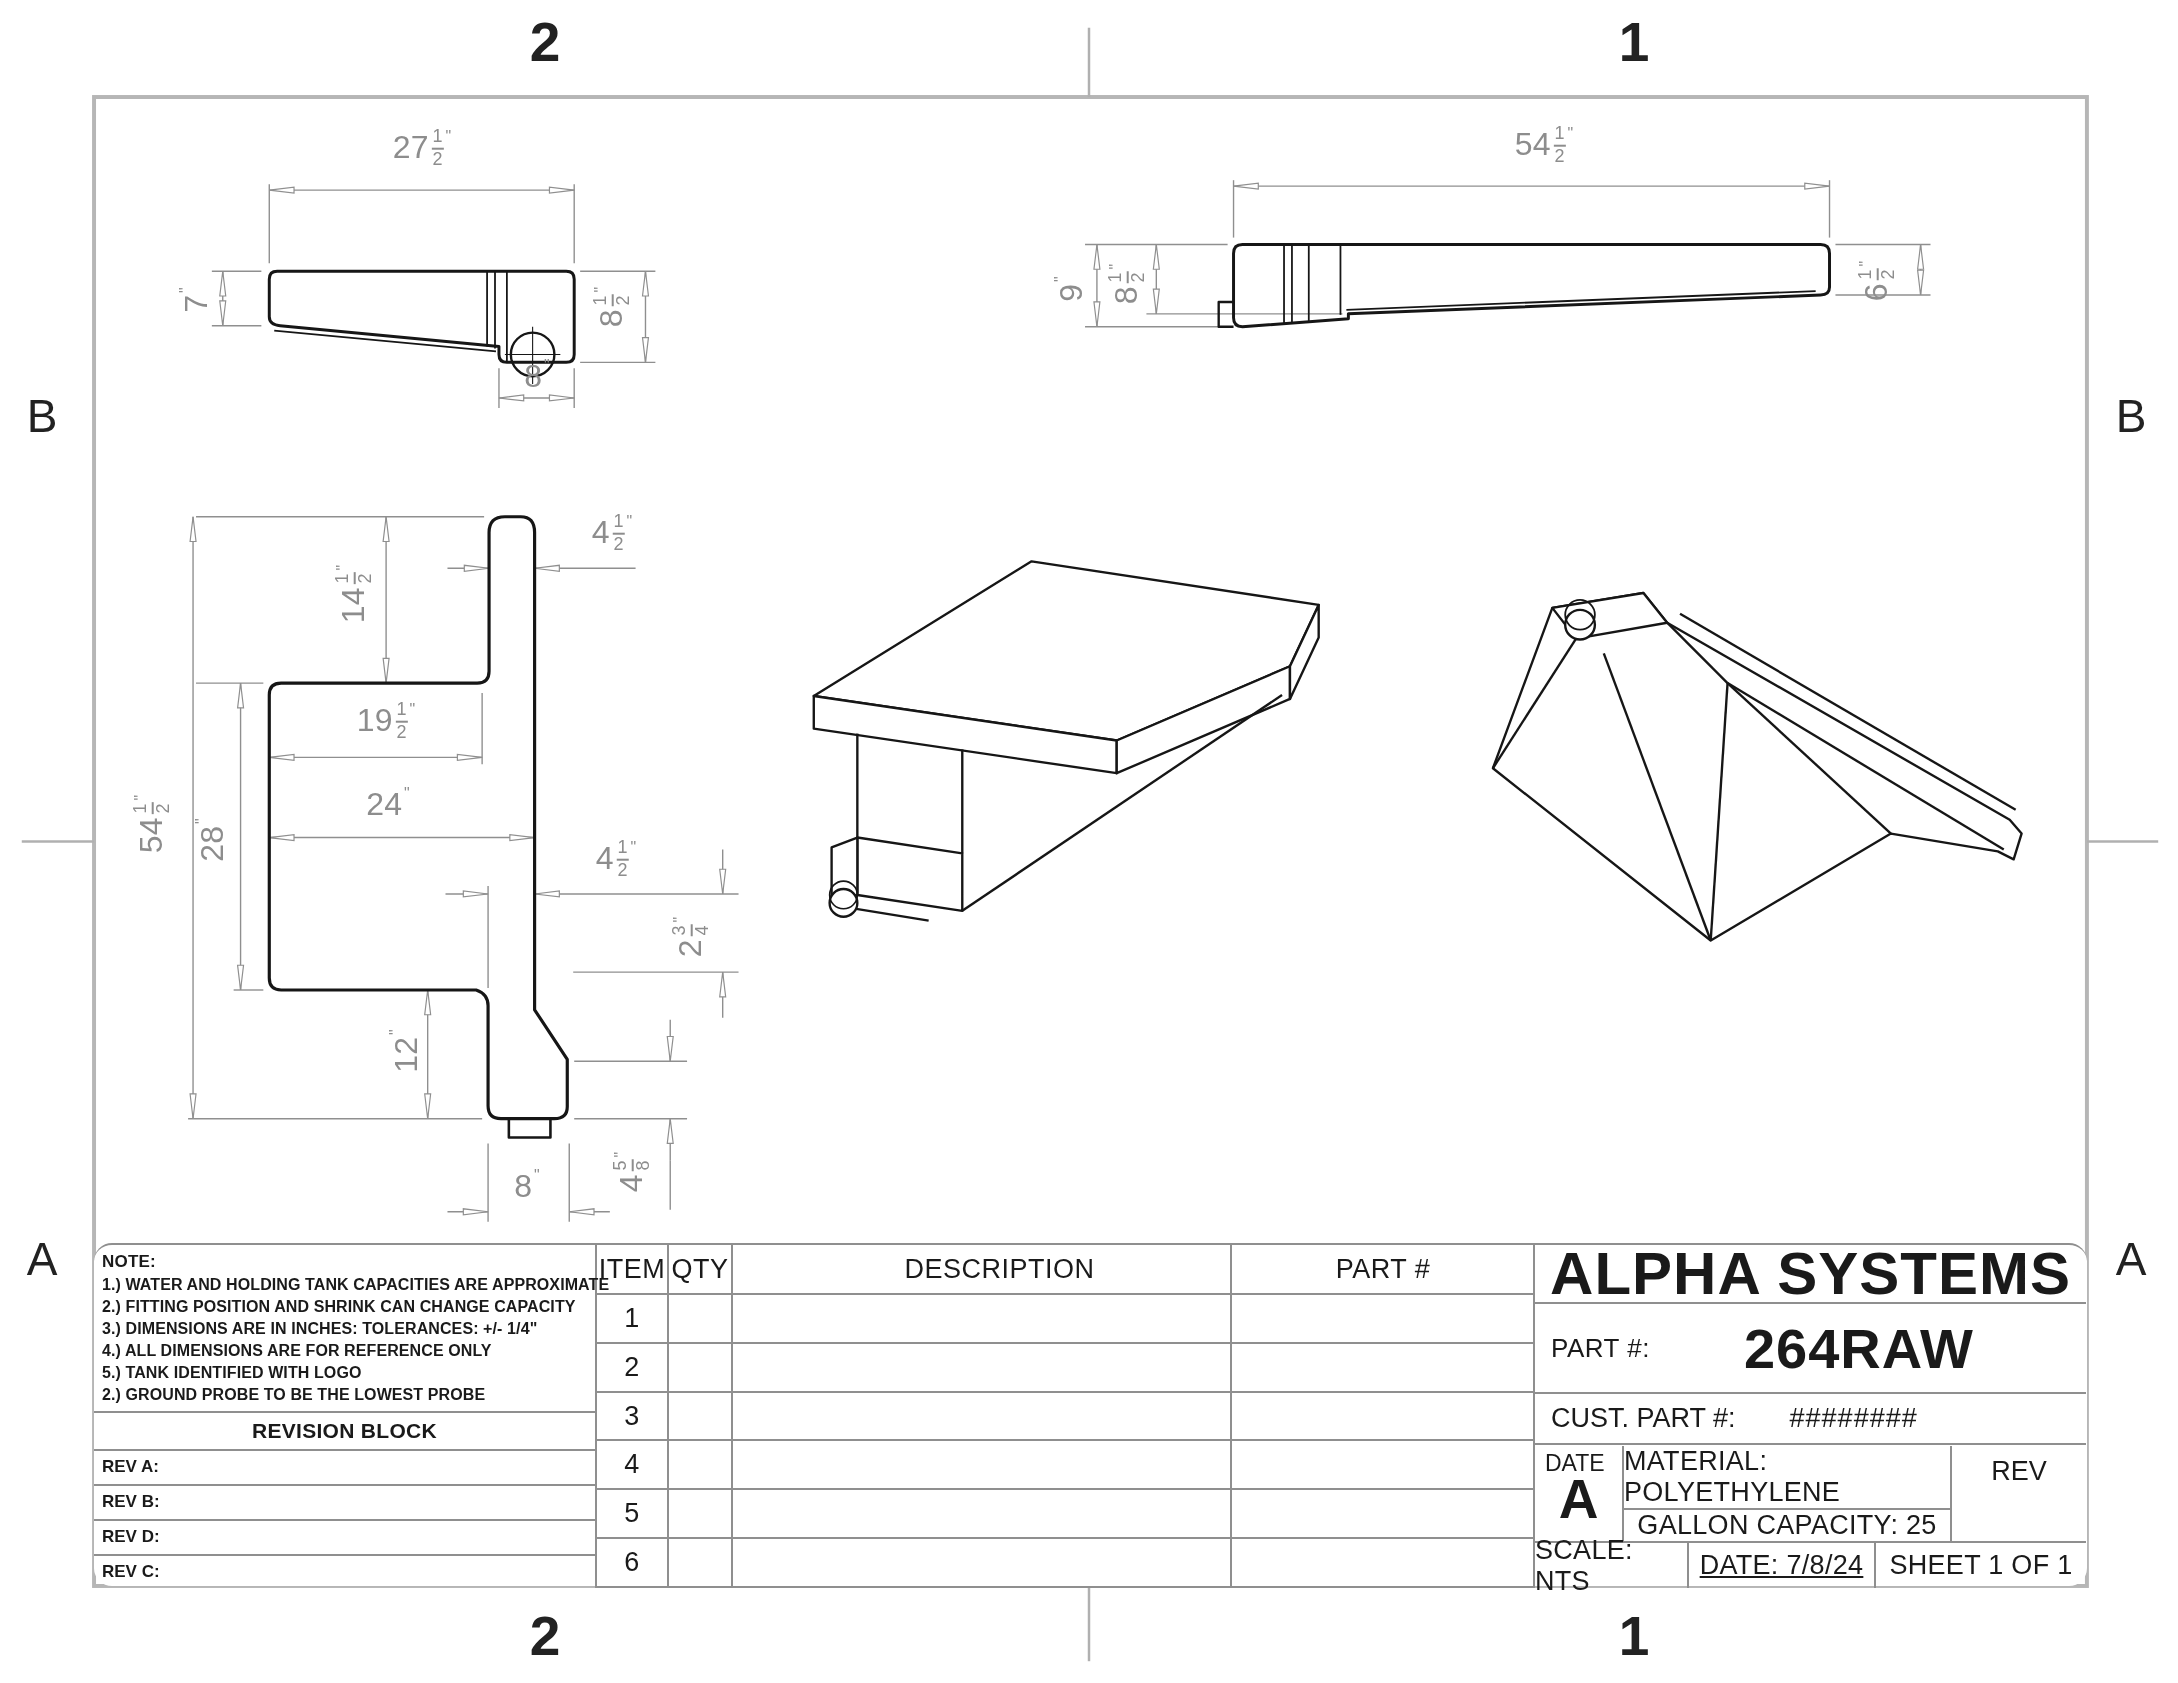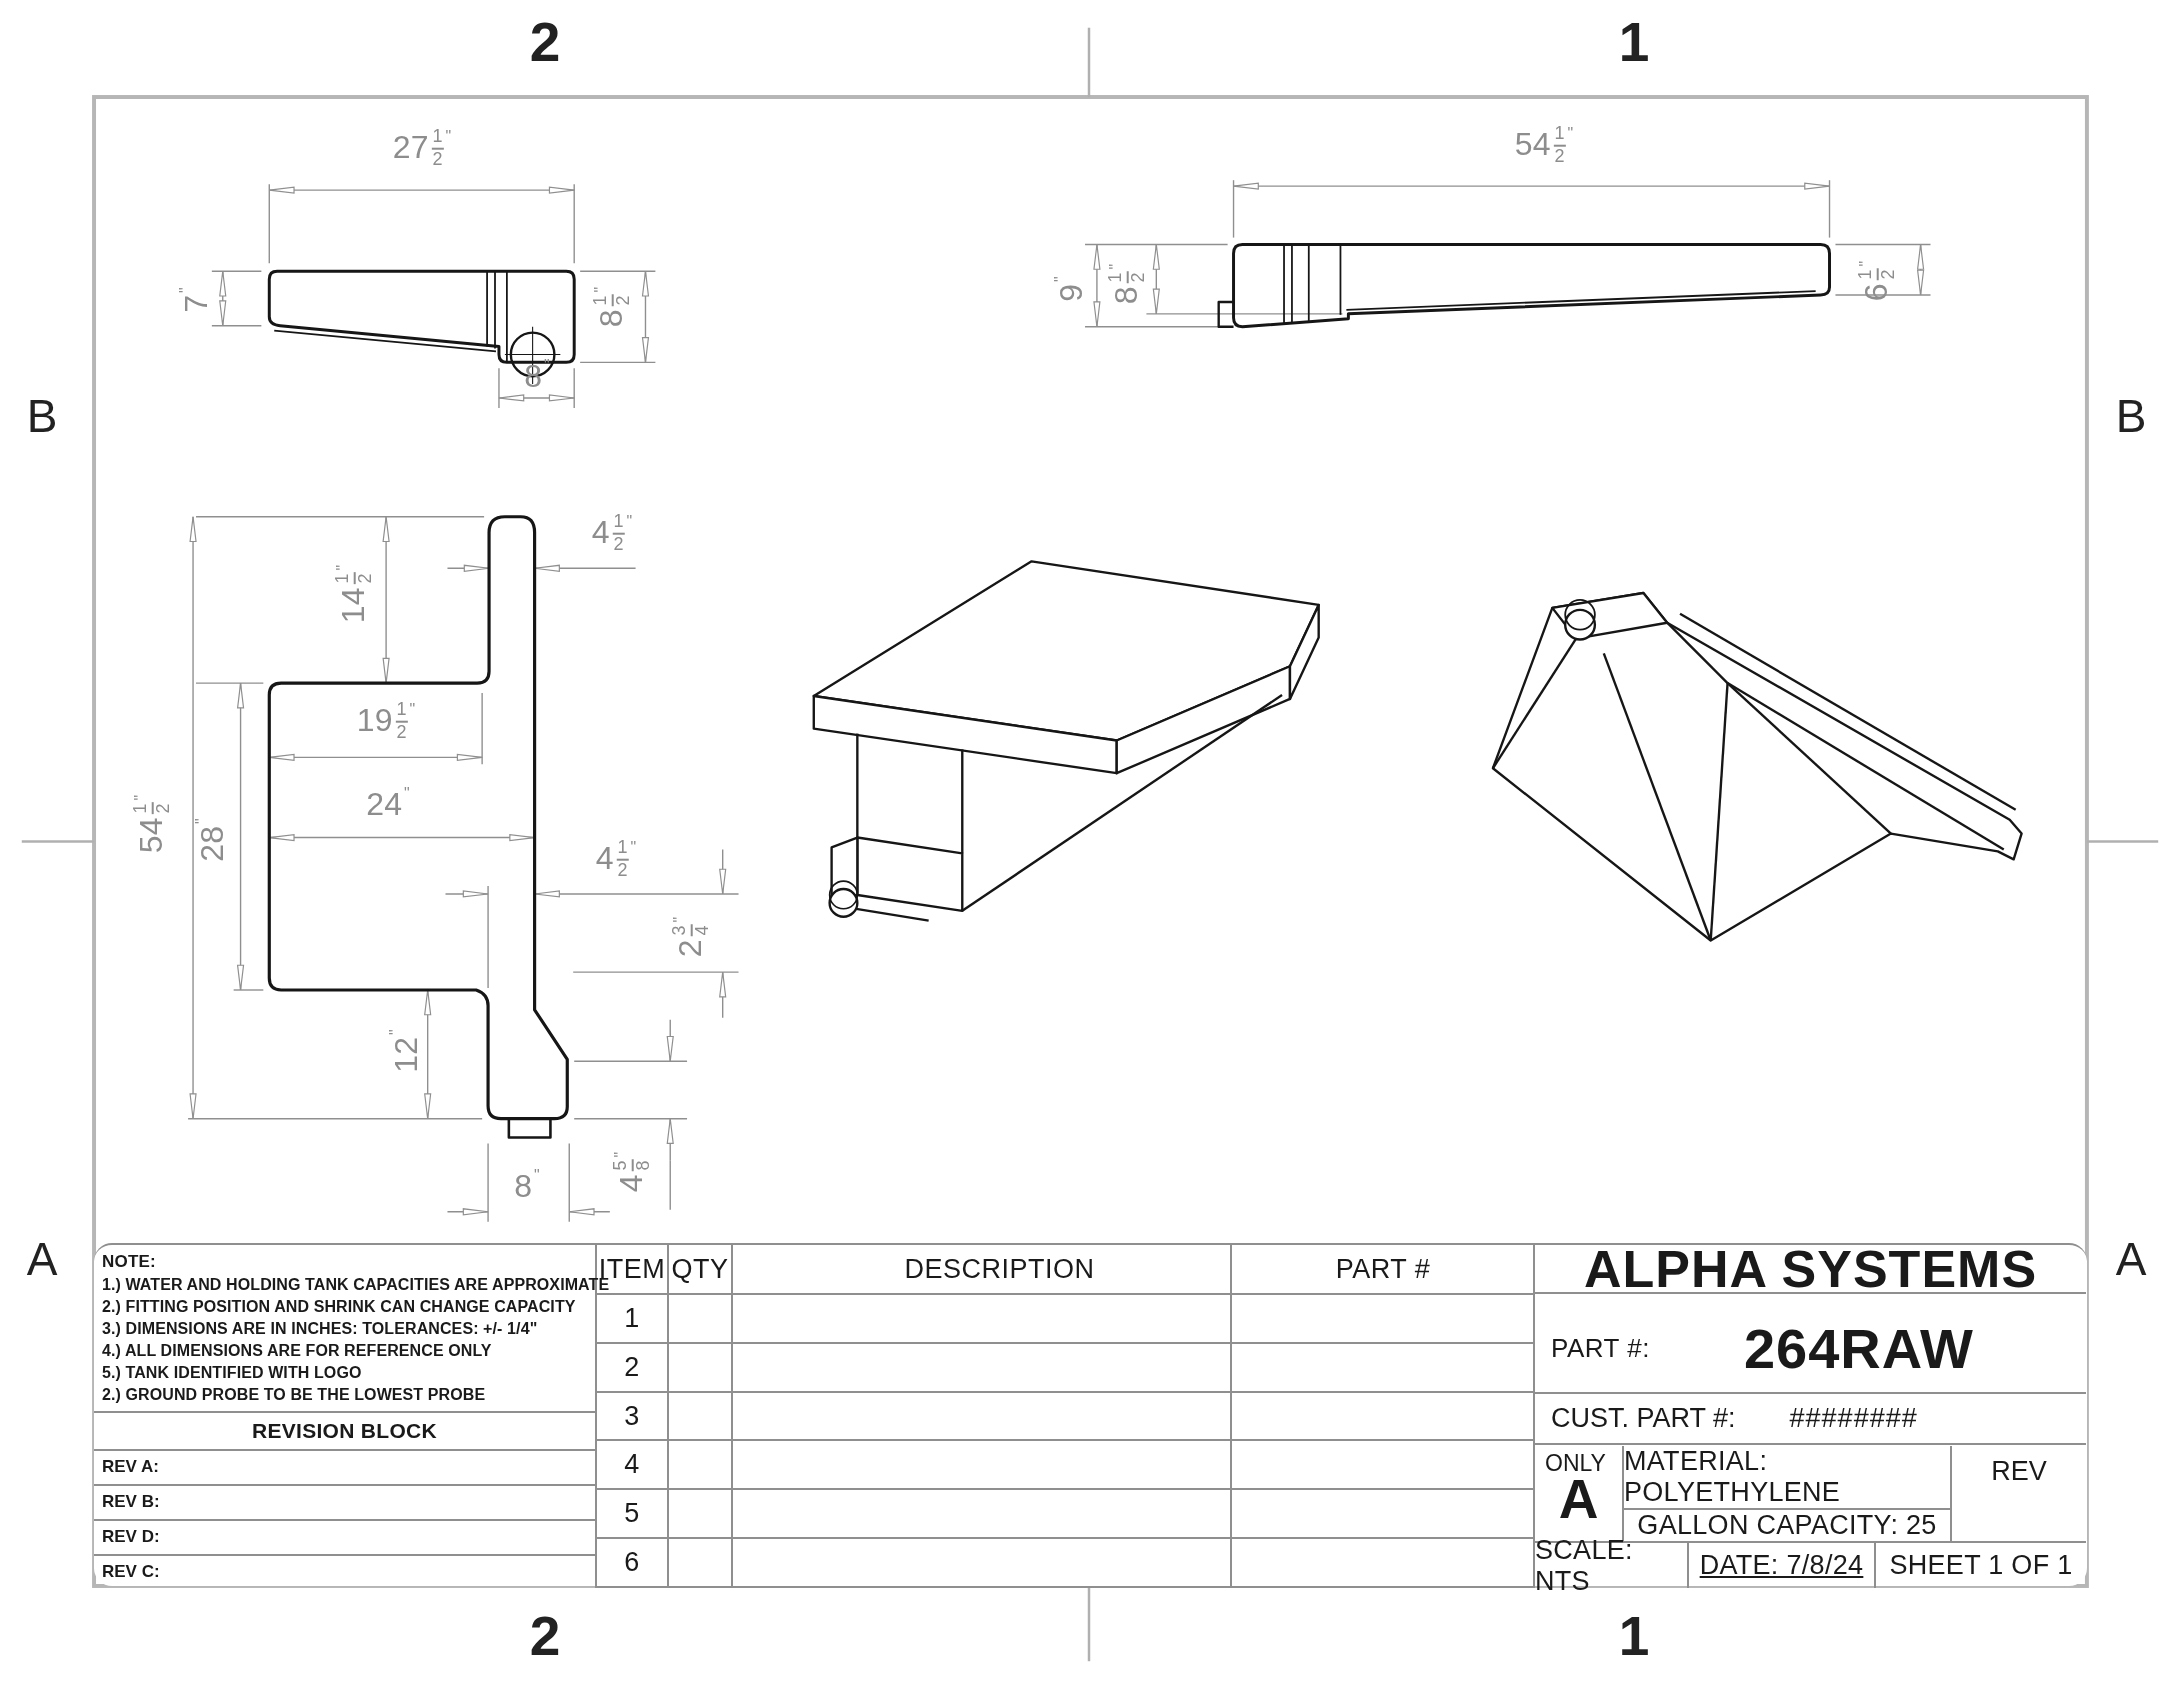--- a/index.html
+++ b/index.html
@@ -54,22 +54,22 @@
     box-sizing:border-box;border-right:2px solid #8f8f8f;display:flex;
     align-items:center;justify-content:center;font-size:27px;letter-spacing:0.5px;
   }
   .bom-cell:last-child{border-right:none;}
   .c0{width:72px;}.c1{width:64px;}.c2{flex:1;margin-left:36px;}.c3{width:302px;}
   .titleblock{
     position:absolute;left:1439px;top:0;width:553px;height:343px;box-sizing:border-box;
     border-left:2px solid #8f8f8f;
   }
   .tb-row{position:absolute;left:0;width:100%;box-sizing:border-box;border-bottom:2px solid #8f8f8f;}
-  .tb-company{top:0;height:49px;display:flex;align-items:center;justify-content:center;
-    font-size:52px;font-weight:800;letter-spacing:1px;}
+  .tb-company{top:0;height:59px;display:flex;align-items:center;justify-content:center;
+    font-size:60px;font-weight:800;letter-spacing:1px;}
   .tb-part{top:59px;height:90px;display:flex;align-items:center;padding-left:16px;gap:12px;}
   .tb-part .lbl{font-size:26px;letter-spacing:0.5px;}
   .tb-part .val{flex:1;text-align:center;font-size:56px;font-weight:800;letter-spacing:1px;padding-right:30px;}
   .tb-cust{top:149px;height:51px;display:flex;align-items:center;padding-left:16px;font-size:27px;}
   .tb-cust .val{margin-left:54px;letter-spacing:1px;}
   .tb-mid{top:201px;height:97px;display:flex;}
   .tb-size{width:89px;box-sizing:border-box;border-right:2px solid #8f8f8f;position:relative;}
   .tb-size .lbl{position:absolute;left:10px;top:4px;font-size:23px;}
   .tb-size .val{position:absolute;left:50%;top:56%;transform:translate(-50%,-50%);font-size:55px;font-weight:800;}
   .tb-matcap{flex:1;box-sizing:border-box;border-right:2px solid #8f8f8f;display:flex;flex-direction:column;}
@@ -436,21 +436,21 @@
     <div class="tb-row tb-part">
       <span class="lbl">PART #:</span>
       <span class="val">264RAW</span>
     </div>
     <div class="tb-row tb-cust">
       <span class="lbl">CUST. PART #:</span>
       <span class="val">########</span>
     </div>
     <div class="tb-row tb-mid">
       <div class="tb-size">
-        <div class="lbl">ONLY</div>
+        <div class="lbl">DATE</div>
         <div class="val">A</div>
       </div>
       <div class="tb-matcap">
         <div class="tb-material">MATERIAL: POLYETHYLENE</div>
         <div class="tb-capacity">GALLON CAPACITY: 25</div>
       </div>
       <div class="tb-rev">REV</div>
     </div>
     <div class="tb-row tb-bottom">
       <div class="tb-scale">SCALE: NTS</div>

